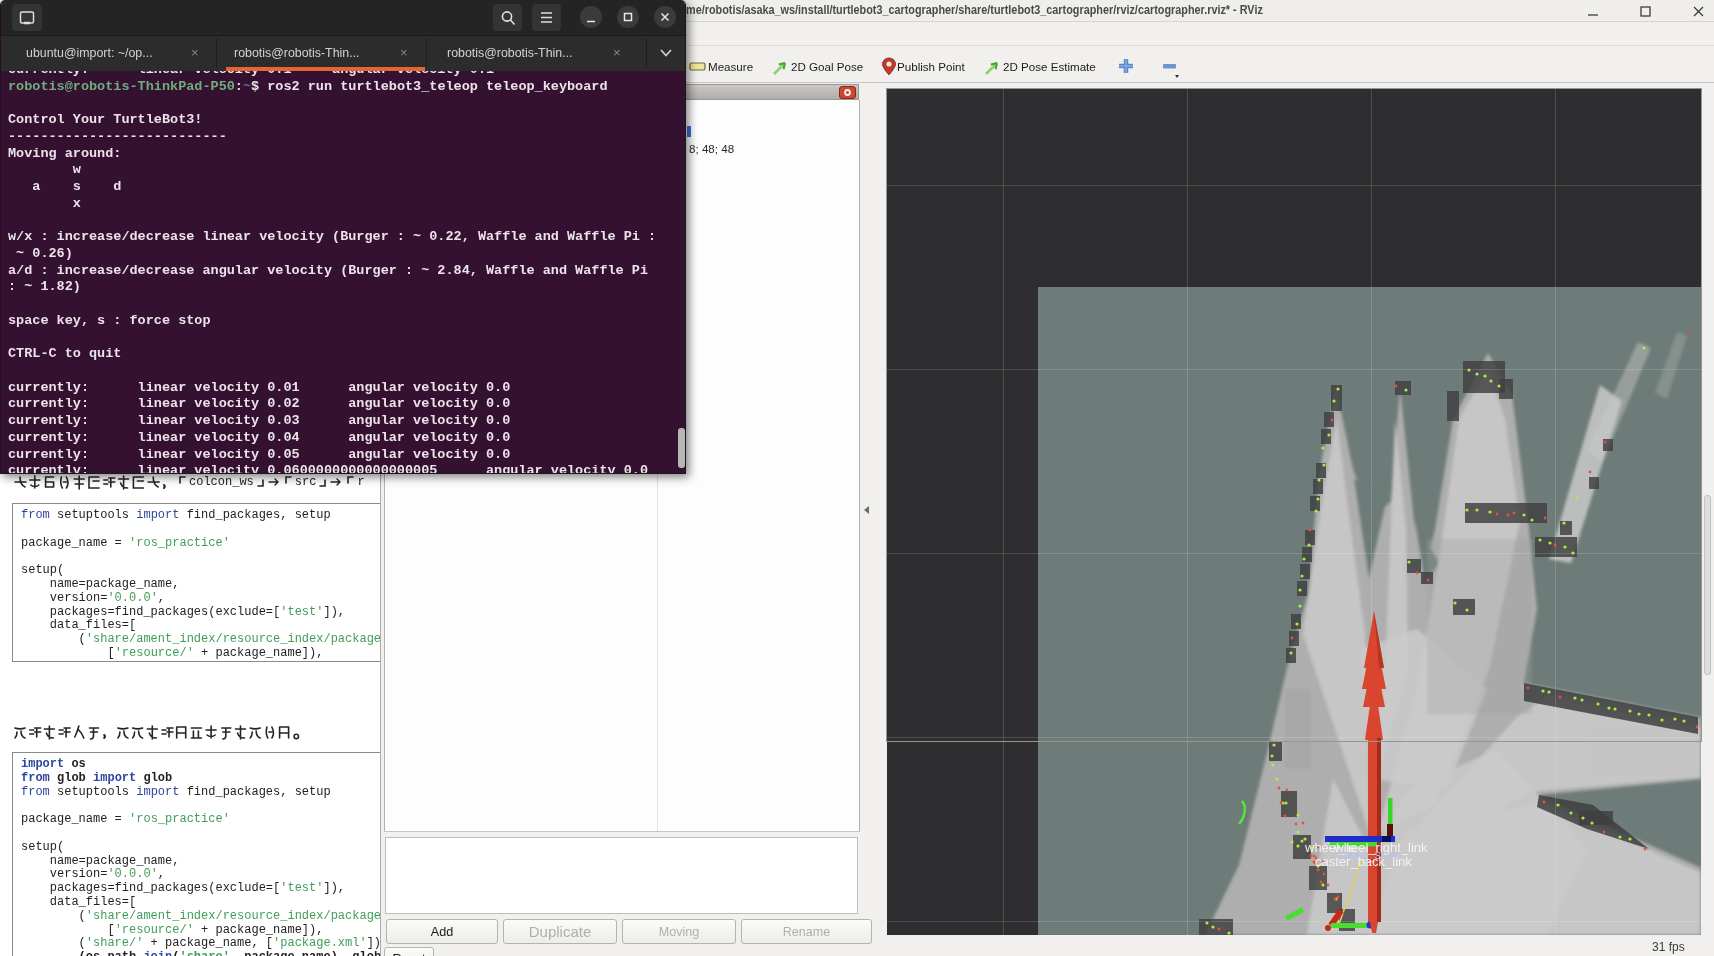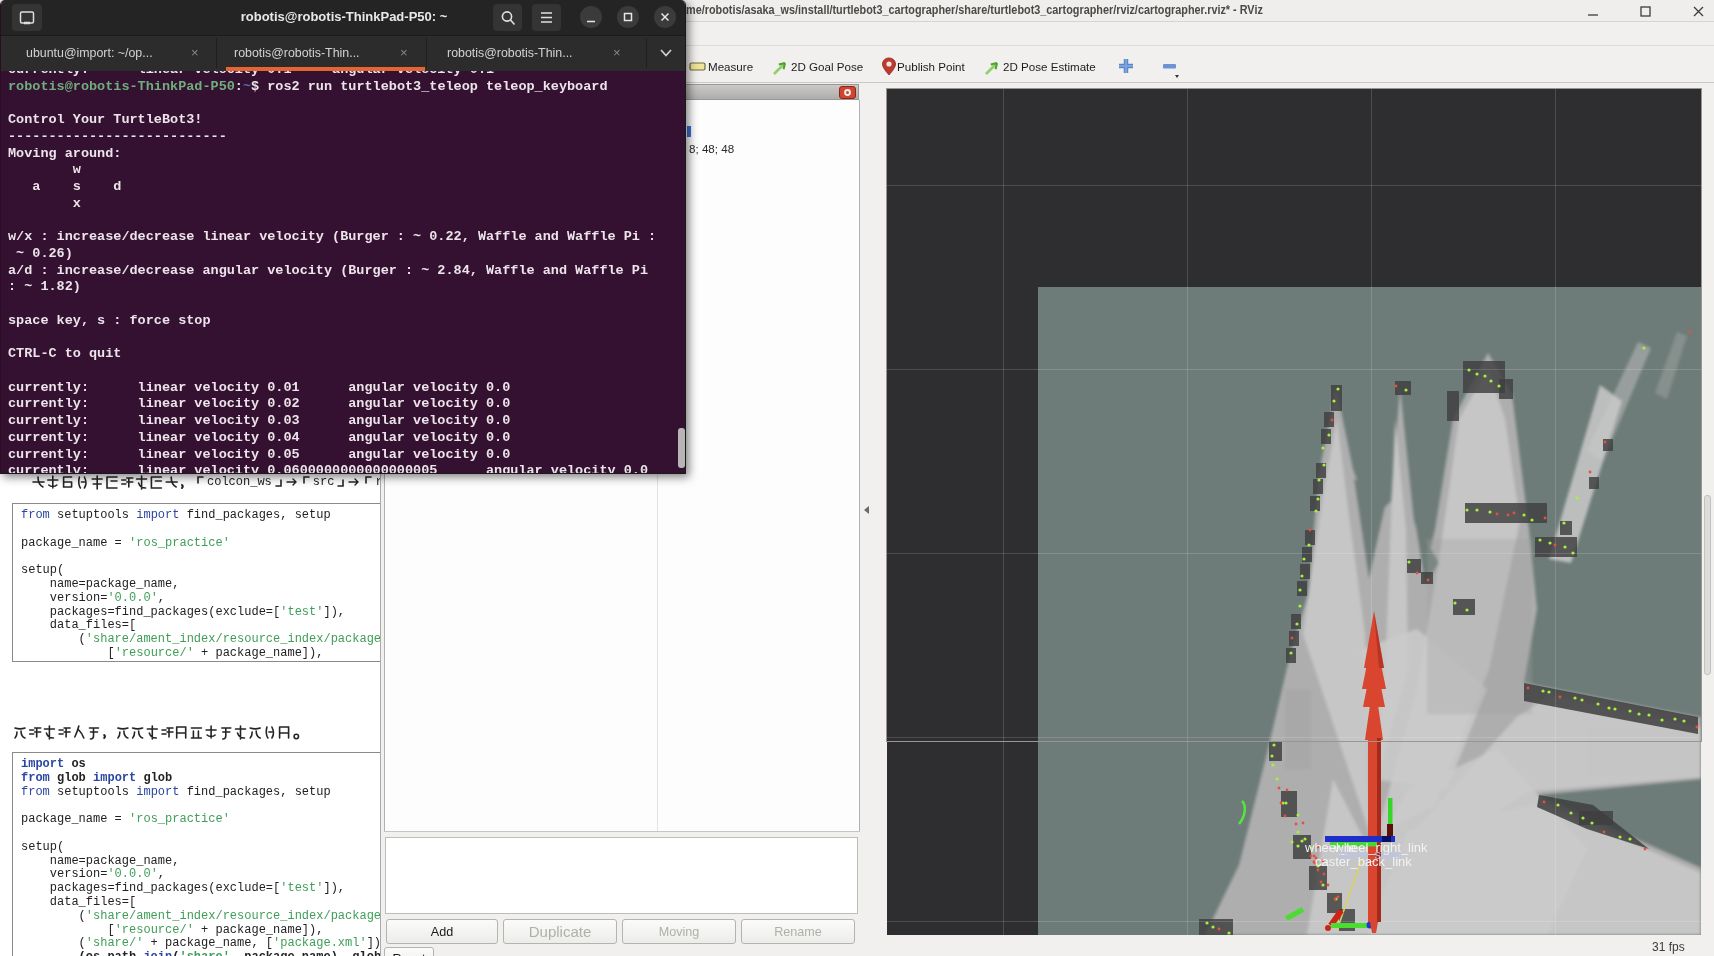--- a/index.html
+++ b/index.html
@@ -55,21 +55,21 @@
   </svg>
 <div class="abs" style="left:384px;top:100px;width:476px;height:732px;background:#fdfdfd;border-left:1px solid #b3b2b0;border-right:1px solid #b3b2b0"></div>
 <div class="abs" style="left:657px;top:100px;width:1px;height:732px;background:#e3e3e1"></div>
 <div class="abs" style="left:384px;top:831px;width:476px;height:1px;background:#c6c5c3"></div>
 <div class="abs" style="left:687px;top:126px;width:4px;height:11px;background:#3b6fd4"></div>
 <div class="abs" style="left:689px;top:142px;font-size:11.6px;color:#2a2a2a">8; 48; 48</div>
 <div class="abs" style="left:385px;top:837px;width:473px;height:77px;background:#fff;border:1px solid #bdbdb9"></div>
 <div class="abs" style="left:386px;top:919px;width:112px;height:25px;background:linear-gradient(#fbfbfa,#ececea);border:1px solid #b4b4ae;border-radius:3px;color:#1a1a1a;font-size:12.6px;text-align:center;line-height:24px">Add</div>
 <div class="abs" style="left:503px;top:919px;width:114px;height:25px;background:linear-gradient(#fbfbfa,#ececea);border:1px solid #b4b4ae;border-radius:3px;color:#b0b0aa;font-size:15px;text-align:center;line-height:24px">Duplicate</div>
 <div class="abs" style="left:622px;top:919px;width:114px;height:25px;background:linear-gradient(#fbfbfa,#ececea);border:1px solid #b4b4ae;border-radius:3px;color:#b0b0aa;font-size:12.6px;text-align:center;line-height:24px">Moving</div>
-<div class="abs" style="left:741px;top:919px;width:114px;height:25px;background:linear-gradient(#fbfbfa,#ececea);border:1px solid #b4b4ae;border-radius:3px;color:#b0b0aa;font-size:12.6px;text-align:center;line-height:24px">Rename</div>
+<div class="abs" style="left:741px;top:919px;width:131px;height:25px;background:linear-gradient(#fbfbfa,#ececea);border:1px solid #b4b4ae;border-radius:3px;color:#b0b0aa;font-size:12.6px;text-align:center;line-height:24px">Rename</div>
 <div class="abs" style="left:384px;top:947px;width:50px;height:24px;background:linear-gradient(#fbfbfa,#ececea);border:1px solid #b4b4ae;border-radius:3px;color:#1a1a1a;font-size:12.6px;text-align:center;line-height:22px">Reset</div>
 <div class="abs" style="left:887px;top:89px;width:814px;height:652px;outline:1px solid #97968f">
 <svg width="814" height="846" viewBox="0 0 814 846" style="display:block">
       <defs>
         <filter id="soft" x="-5%" y="-5%" width="110%" height="110%">
           <feGaussianBlur stdDeviation="1.4"></feGaussianBlur>
         </filter>
       </defs>
       <rect x="0" y="0" width="814" height="846" fill="#2e2e30"></rect>
       <rect x="151" y="198" width="663" height="648" fill="#6d7c78"></rect>
@@ -282,21 +282,21 @@
         <text x="428" y="777">caster_back_link</text>
       </g>
     </svg>
 </div>
 <div class="abs" style="left:1652px;top:940px;font-size:12px;color:#3a3a3a">31 fps</div>
 <div class="abs" style="left:1704px;top:495px;width:7px;height:180px;background:#dddddb;border:1px solid #c2c2bf;border-radius:3px"></div>
 <svg class="abs" style="left:862px;top:505px" width="8" height="10" viewBox="0 0 8 10">
     <path d="M7 1 L2 5 L7 9 Z" fill="#6a6a68"></path>
   </svg>
 <div class="abs" style="left:0;top:440px;width:381px;height:516px;background:#ffffff;border-right:1px solid #aaa9a7;overflow:hidden">
-<div class="abs" style="left:31px;top:33px;white-space:nowrap"><svg width="163" height="17" viewBox="0 0 163 17" style="display:inline-block;vertical-align:bottom">
+<div class="abs" style="left:13px;top:33px;white-space:nowrap"><svg width="163" height="17" viewBox="0 0 163 17" style="display:inline-block;vertical-align:bottom">
         <g stroke="#252525" stroke-width="1.6" fill="none" stroke-linecap="round">
           <path transform="translate(0.0,1)" d="M2 7 h11 M7 2 c0 4 1 8 5 10"></path>
           <path transform="translate(14.8,1)" d="M7 1 v12 M2 5 h10 M3 10 c2 2 6 2 8 0"></path>
           <path transform="translate(29.6,1)" d="M3 2 h8 M3 2 v5 h8 M3 7 v5 h8 M11 7 v5"></path>
           <path transform="translate(44.4,1)" d="M4 2 c-1 4 -1 8 1 11 M9 2 c2 4 2 8 0 11 M6 7 h3"></path>
           <path transform="translate(59.2,1)" d="M2 4 h10 M7 1 v13 M3 9 h8"></path>
           <path transform="translate(74.0,1)" d="M2 2 h10 M2 2 v11 h10 M6 6 h6"></path>
           <path transform="translate(88.8,1)" d="M2 5 h4 M2 9 h4 M7 3 h6 M7 7 h6 M9 3 v9"></path>
           <path transform="translate(103.6,1)" d="M7 1 v13 M2 4 h10 M4 8 c1 3 4 5 7 5"></path>
           <path transform="translate(118.4,1)" d="M2 2 h10 M2 2 v11 h10 M6 6 h6"></path>
@@ -386,21 +386,20 @@
     version=<span style="color:#3f9e57">'0.0.0'</span>,
     packages=find_packages(exclude=[<span style="color:#3f9e57">'test'</span>]),
     data_files=[
         (<span style="color:#3f9e57">'share/ament_index/resource_index/packages'</span>
             [<span style="color:#3f9e57">'resource/'</span> + package_name]),
         (<span style="color:#3f9e57">'share/'</span> + package_name, [<span style="color:#3f9e57">'package.xml'</span>]),
         <b>(os.path.<span style="color:#2b47a0">join</span>(<span style="color:#3f9e57">'share'</span>, package_name), glob(</b></pre>
 </div>
 <div class="abs" style="left:0;top:0;width:686px;height:474px;border-radius:5px 5px 0 0;overflow:hidden;box-shadow:3px 3px 10px rgba(0,0,0,0.5);border-right:1px solid #191919;border-bottom:1px solid #191919;border-left:1px solid #2a0d24">
 <div class="abs" style="left:0;top:0;width:686px;height:35px;background:#242424"></div>
-<div class="abs" style="left:0;top:0;width:686px;height:35px;text-align:center;font-size:13px;font-weight:bold;color:#e8e8e8;line-height:33px">robotis@robotis-ThinkPad-P50: ~</div>
 <svg class="abs" style="left:11px;top:4px" width="30" height="27" viewBox="0 0 30 27">
       <rect x="0" y="0" width="30" height="27" rx="4" fill="#343434"></rect>
       <g stroke="#dedede" stroke-width="1.5" fill="none">
         <rect x="8.5" y="8" width="13" height="11" rx="1.5"></rect>
         <path d="M12 19 h6" stroke-width="2.5"></path>
       </g>
     </svg>
 <svg class="abs" style="left:492px;top:4px" width="70" height="27" viewBox="0 0 70 27">
       <rect x="0" y="0" width="29" height="27" rx="4" fill="#343434"></rect>
       <rect x="39" y="0" width="29" height="27" rx="4" fill="#343434"></rect>

